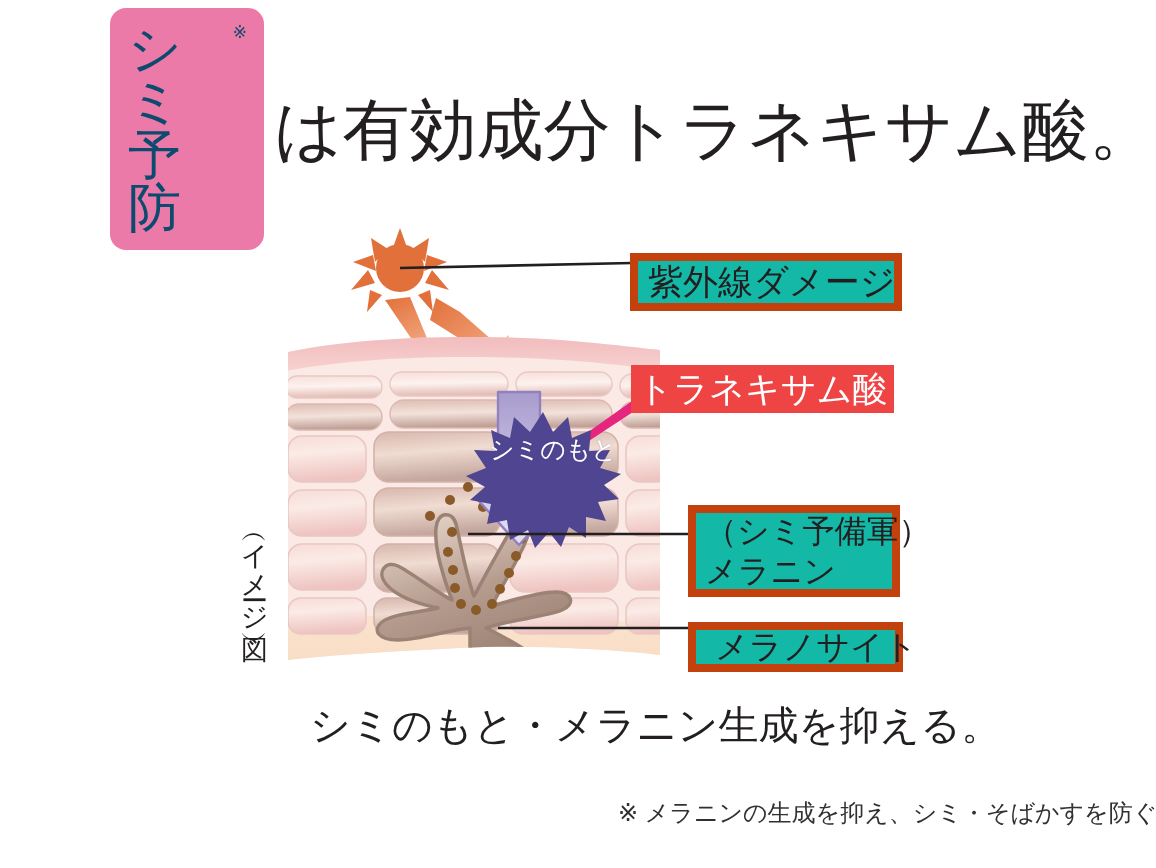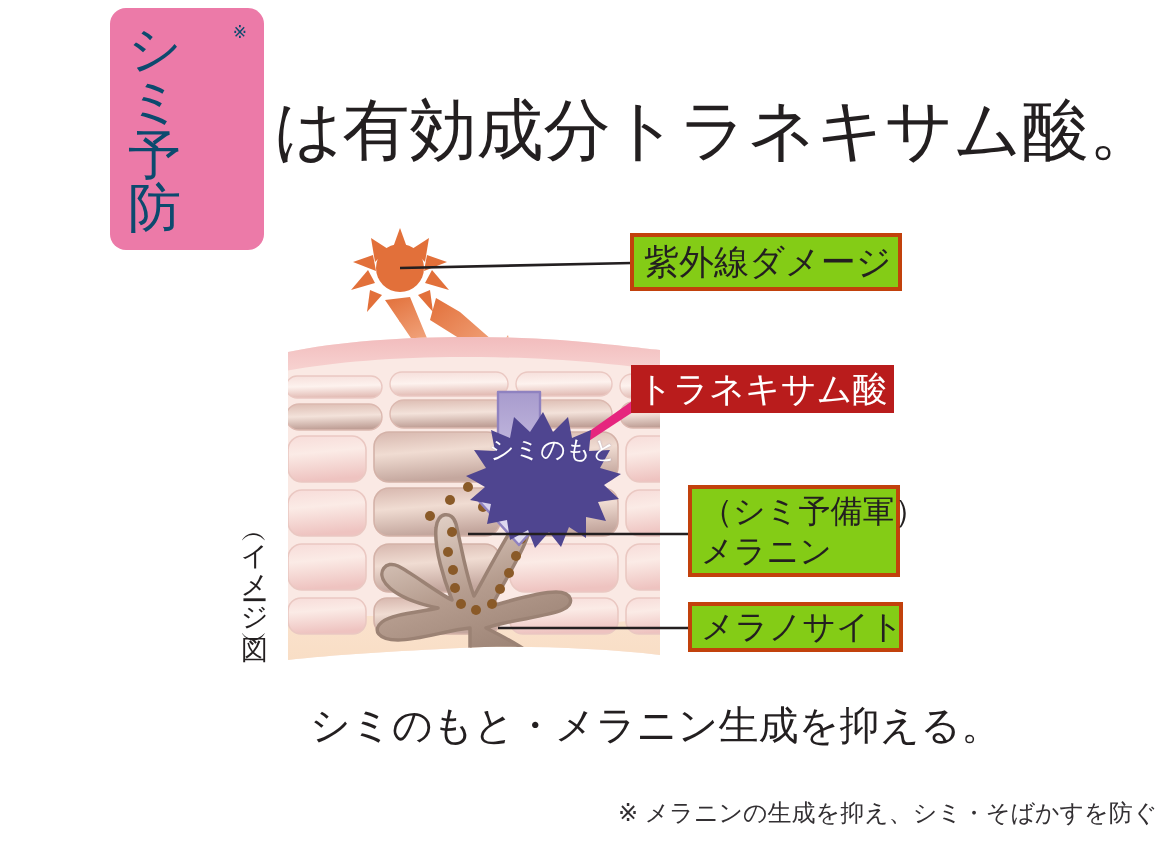--- a/index.html
+++ b/index.html
@@ -60,28 +60,29 @@
     top: 0;
     width: 1156px;
     height: 868px;
     pointer-events: none;
   }
   #figure svg { display: block; }
 
   
   .callout {
     position: absolute;
-    background: #84cc16;
-    border: 4px solid #c2410c;
+    background: #14b8a6;
+    border: 8px solid #c2410c;
     color: #231f20;
     box-sizing: border-box;
     display: flex;
     flex-direction: column;
     justify-content: center;
     white-space: nowrap;
+    margin-top: 20px;
   }
   #callout-uv {
     left: 630px;
     top: 233px;
     width: 272px;
     height: 58px;
     font-size: 35px;
     padding-left: 10px;
   }
   #callout-melanin {
@@ -92,32 +93,32 @@
     font-size: 32px;
     padding-left: 9px;
     line-height: 1.26;
   }
   #callout-melanocyte {
     left: 688px;
     top: 602px;
     width: 215px;
     height: 50px;
     font-size: 33px;
-    padding-left: 9px;
+    padding-left: 19px;
     text-align: center;
   }
 
   
   #callout-tranexamic {
     position: absolute;
     left: 631px;
     top: 365px;
     width: 263px;
     height: 48px;
-    background: #b91c1c;
+    background: #ef4444;
     color: #ffffff;
     font-size: 35px;
     display: flex;
     align-items: center;
     justify-content: center;
     white-space: nowrap;
     letter-spacing: 0px;
   }
 
   

